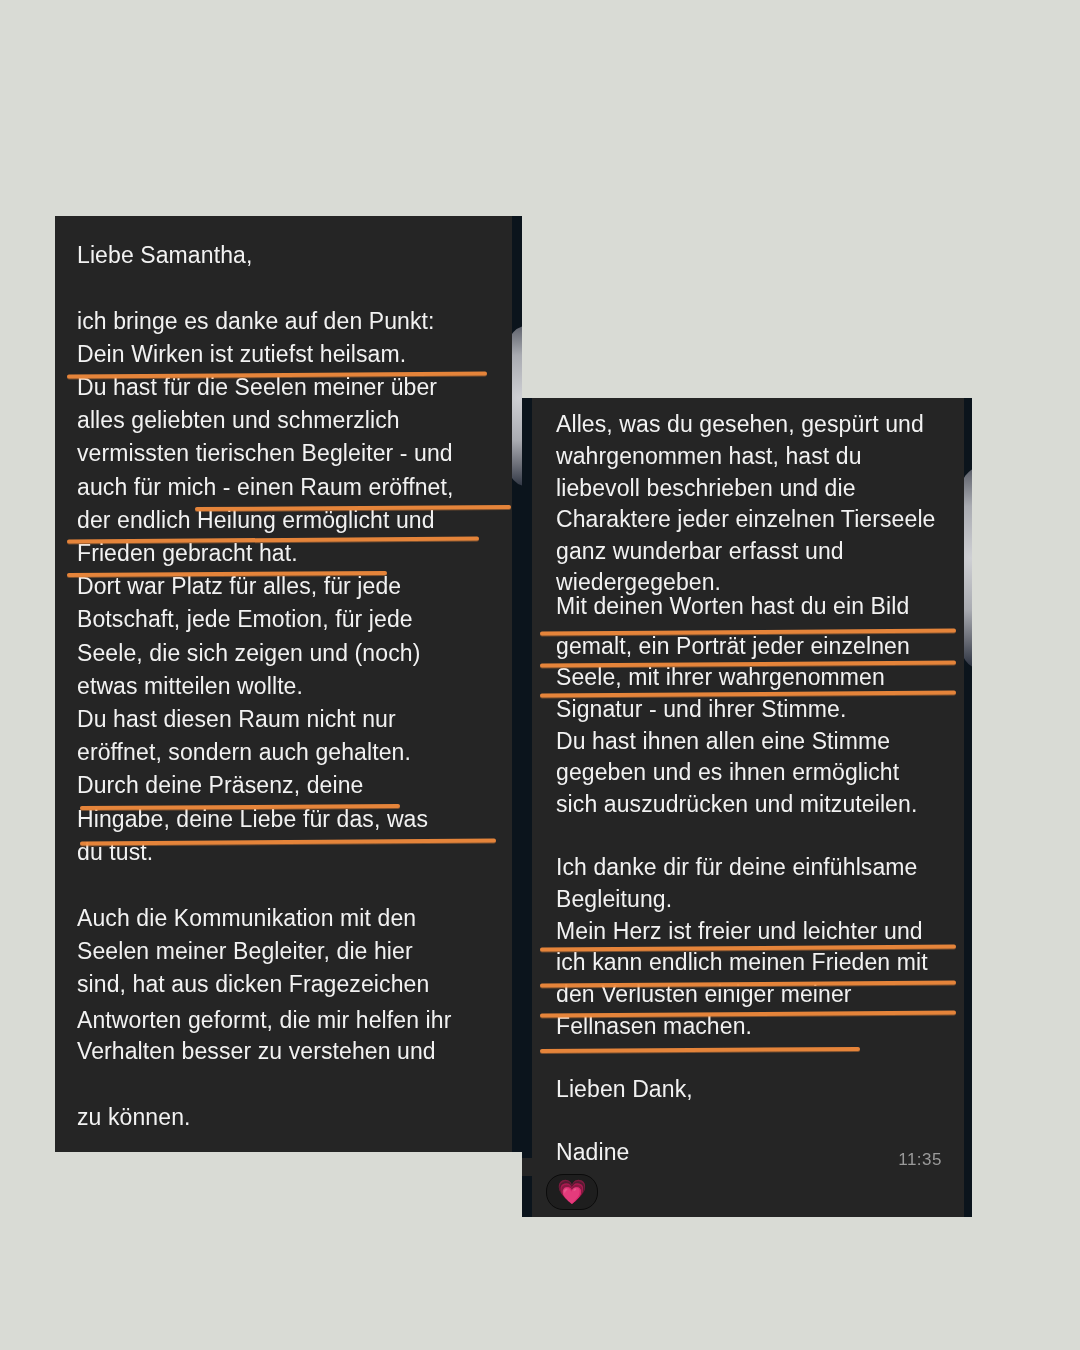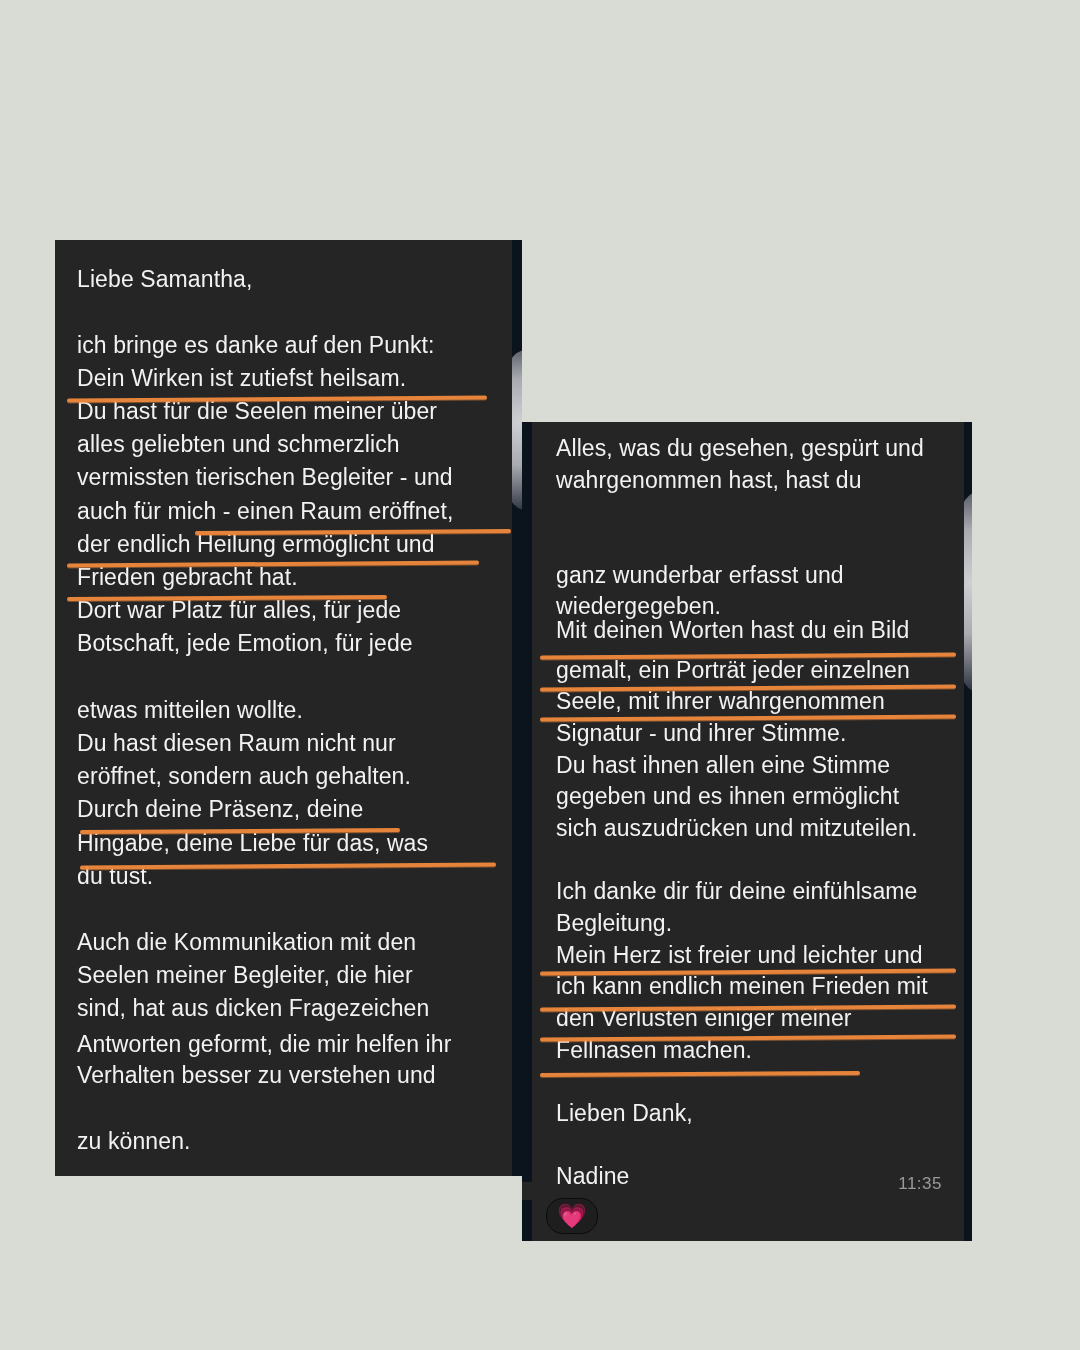--- a/index.html
+++ b/index.html
@@ -1,21 +1,21 @@
 <!DOCTYPE html>
 <html><head>
 <meta charset="utf-8">
 <style>
   html, body { margin:0; padding:0; }
   body {
     width:1080px; height:1350px; position:relative; overflow:hidden;
     background:#d9dbd5;
     font-family:"Liberation Sans", "DejaVu Sans", sans-serif;
   }
-  .card { position:absolute; overflow:hidden;margin-top:24px; }
+  .card { position:absolute; overflow:hidden; }
   .card-left { left:55px; top:216px; width:467px; height:936px; background:#0b141c; }
   .card-right { left:522px; top:398px; width:450px; height:819px; background:#0b141c; }
 
   .moon { position:absolute; border-radius:50%;
     background:radial-gradient(circle at 40% 45%, #cfd0d4 0%, #a9abb1 45%, #6d7079 70%, #1d2433 100%); }
 
   .bubble-left { position:absolute; left:0; top:0; width:457px; height:936px; background:#252525; }
   .bubble-right { position:absolute; left:10px; top:0; width:432px; height:890px; background:#252525;
     border-bottom-left-radius:18px; border-bottom-right-radius:18px; }
   .tail { position:absolute; left:0; top:760px; width:24px; height:18px; background:#252525;
@@ -47,20 +47,21 @@
     <div class="line" style="top:89px">ich bringe es danke auf den Punkt:</div>
     <div class="line" style="top:122px">Dein Wirken ist zutiefst heilsam.</div>
     <div class="line" style="top:155px">Du hast für die Seelen meiner über</div>
     <div class="line" style="top:188px">alles geliebten und schmerzlich</div>
     <div class="line" style="top:221px">vermissten tierischen Begleiter - und</div>
     <div class="line" style="top:255px">auch für mich - einen Raum eröffnet,</div>
     <div class="line" style="top:288px">der endlich Heilung ermöglicht und</div>
     <div class="line" style="top:321px">Frieden gebracht hat.</div>
     <div class="line" style="top:354px">Dort war Platz für alles, für jede</div>
     <div class="line" style="top:387px">Botschaft, jede Emotion, für jede</div>
+    <div class="line" style="top:421px">Seele, die sich zeigen und (noch)</div>
     <div class="line" style="top:454px">etwas mitteilen wollte.</div>
     <div class="line" style="top:487px">Du hast diesen Raum nicht nur</div>
     <div class="line" style="top:520px">eröffnet, sondern auch gehalten.</div>
     <div class="line" style="top:553px">Durch deine Präsenz, deine</div>
     <div class="line" style="top:587px">Hingabe, deine Liebe für das, was</div>
     <div class="line" style="top:620px">du tust.</div>
     <div class="line" style="top:686px">Auch die Kommunikation mit den</div>
     <div class="line" style="top:719px">Seelen meiner Begleiter, die hier</div>
     <div class="line" style="top:752px">sind, hat aus dicken Fragezeichen</div>
     <div class="line" style="top:788px">Antworten geformt, die mir helfen ihr</div>
@@ -75,20 +76,22 @@
     <div class="ul" style="left:25px;top:624px;width:416px;"></div>
   </div>
 </div>
 
 <div class="card card-right">
   <div class="moon" style="left:425px;top:70px;width:60px;height:200px;"></div>
   <div class="tail"></div>
   <div class="bubble-right">
     <div class="line" style="top:10px">Alles, was du gesehen, gespürt und</div>
     <div class="line" style="top:42px">wahrgenommen hast, hast du</div>
+    <div class="line" style="top:74px">liebevoll beschrieben und die</div>
+    <div class="line" style="top:105px">Charaktere jeder einzelnen Tierseele</div>
     <div class="line" style="top:137px">ganz wunderbar erfasst und</div>
     <div class="line" style="top:168px">wiedergegeben.</div>
     <div class="line" style="top:192px">Mit deinen Worten hast du ein Bild</div>
     <div class="line" style="top:232px">gemalt, ein Porträt jeder einzelnen</div>
     <div class="line" style="top:263px">Seele, mit ihrer wahrgenommen</div>
     <div class="line" style="top:295px">Signatur - und ihrer Stimme.</div>
     <div class="line" style="top:327px">Du hast ihnen allen eine Stimme</div>
     <div class="line" style="top:358px">gegeben und es ihnen ermöglicht</div>
     <div class="line" style="top:390px">sich auszudrücken und mitzuteilen.</div>
     <div class="line" style="top:453px">Ich danke dir für deine einfühlsame</div>

